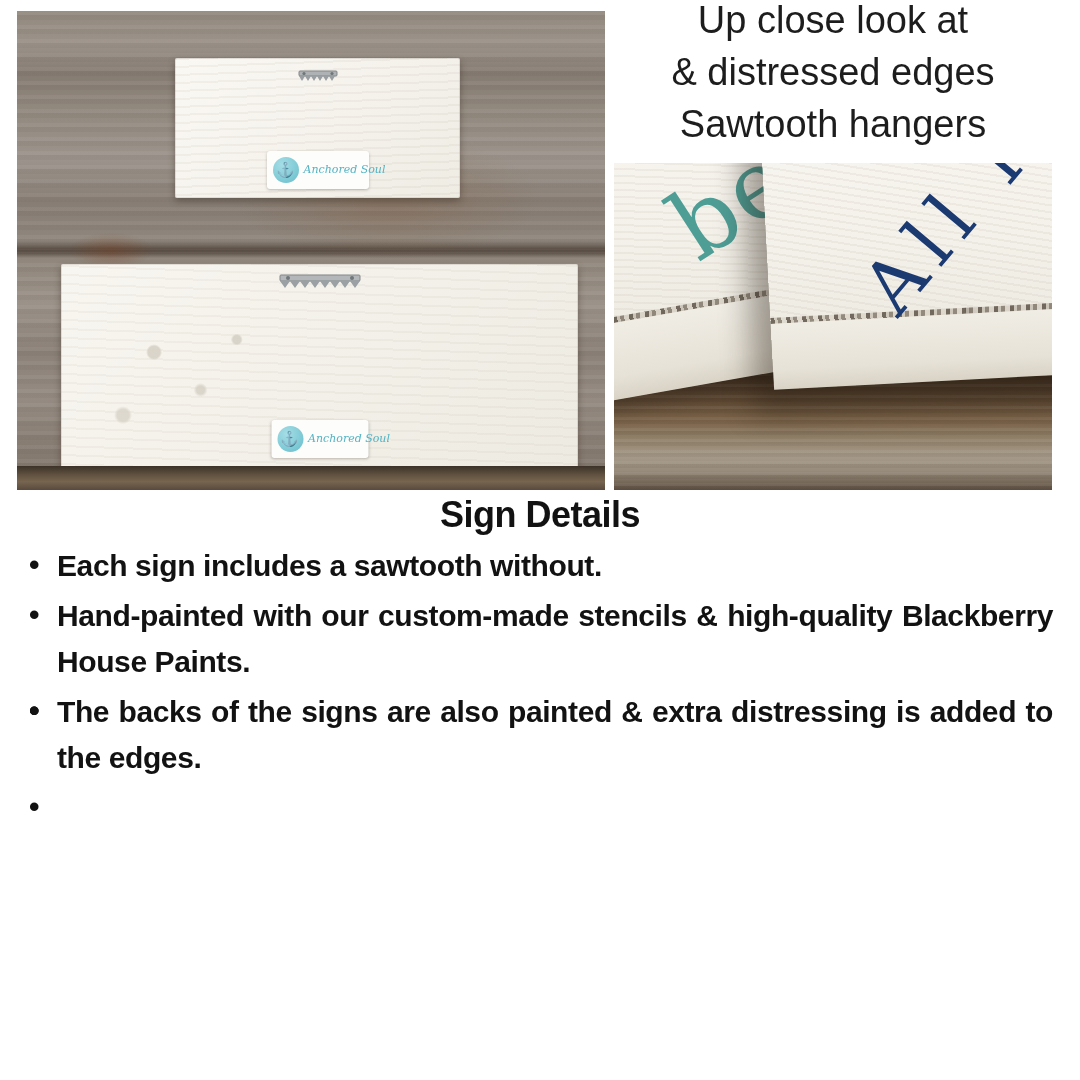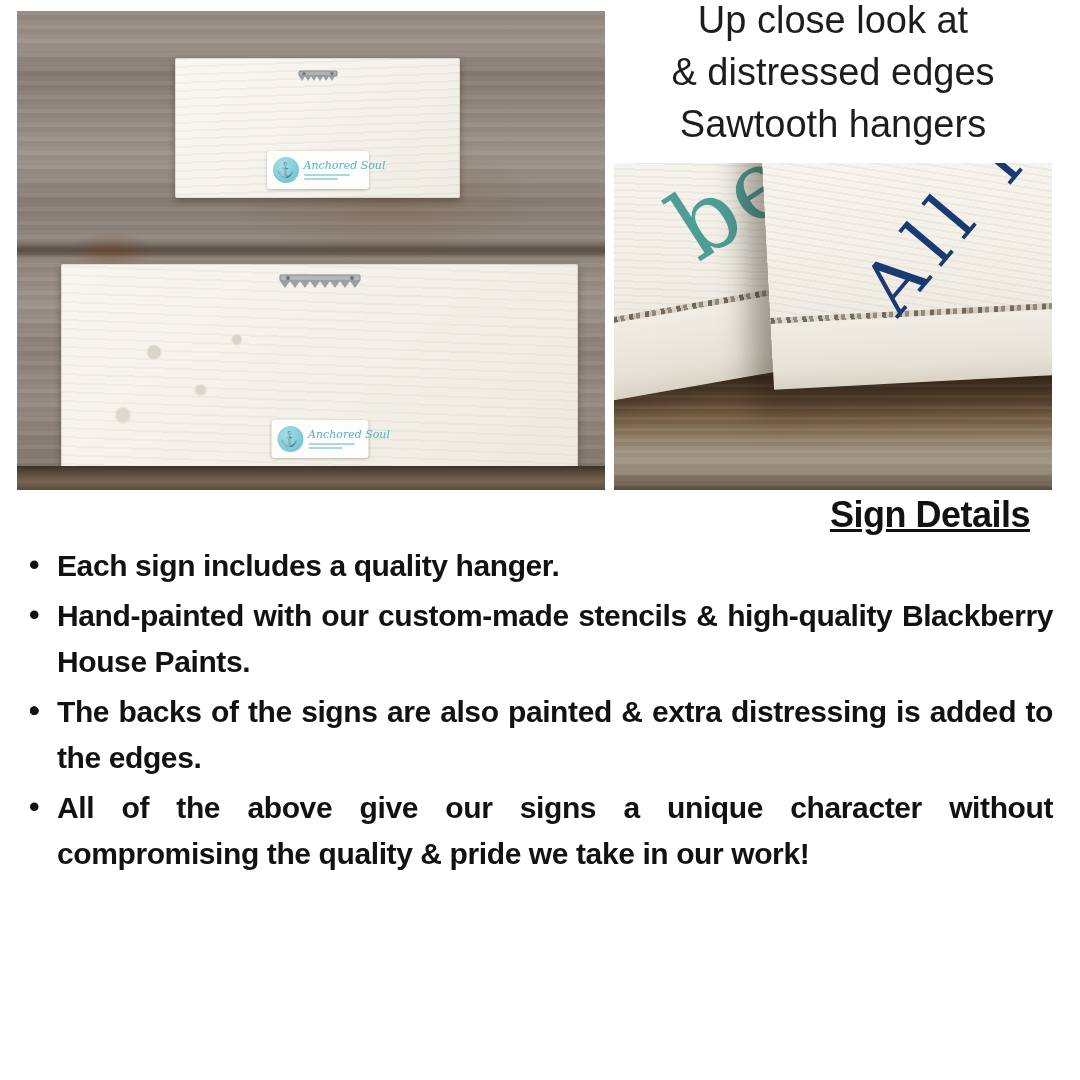--- a/index.html
+++ b/index.html
@@ -36,21 +36,21 @@
   .hanger-small{top:12px;}
   .hanger-large{top:10px;}
 
   .sticker{position:absolute;left:50%;transform:translateX(-50%);bottom:9px;width:102px;height:38px;
     background:#fdfdfc;border-radius:3px;box-shadow:0 1px 3px rgba(80,70,60,.35);
     display:flex;align-items:center;gap:5px;padding:0 6px;box-sizing:border-box;}
   .sticker-large{bottom:16px;width:97px;}
   .logo-circle{flex:0 0 auto;width:26px;height:26px;border-radius:50%;
     background:radial-gradient(circle at 35% 30%, #a6dde6, #7fcbd6 60%, #6bbccb);
     color:#ffffff;font-size:15px;line-height:26px;text-align:center;}
-  .sticker-text{display:flex;flex-direction:column;justify-content:center;min-width:0;}
+  .sticker-text{display:flex;flex-direction:row;min-width:0;}
   .brand-script{font-family:"DejaVu Serif",serif;font-style:italic;font-size:11px;line-height:12px;
     color:#53b4c4;white-space:nowrap;}
   .micro-line{height:2px;background:rgba(100,185,200,.55);border-radius:1px;margin-top:2px;}
   .micro-line.l1{width:46px;}
   .micro-line.l2{width:34px;margin-top:2px;}
 
   
   .caption{position:absolute;left:610px;top:-6px;width:446px;text-align:center;
     font-size:38px;line-height:52px;color:#1d1d1d;font-weight:400;}
 
@@ -83,21 +83,21 @@
   .sign-navy .edge-face{height:66px;}
 
   .teal-word{position:absolute;left:36px;top:26px;z-index:2;transform:rotate(-33deg);transform-origin:0 0;
     font-family:"DejaVu Serif",serif;font-size:95px;letter-spacing:2px;color:#4f9e96;}
   .navy-word{position:absolute;left:264px;top:96px;z-index:4;transform:rotate(-50deg);transform-origin:0 50%;
     font-family:"DejaVu Serif",serif;font-size:74px;letter-spacing:12px;color:#1c3a72;white-space:nowrap;}
 
   
   .details{position:absolute;left:27px;top:495px;width:1026px;color:#121212;}
   .details h2{width:980px;margin:0 auto;font-size:36px;line-height:40px;font-weight:700;
-    text-align:right;letter-spacing:-0.5px;text-decoration:underline;}
+    text-align:center;letter-spacing:-0.5px;}
   .details ul{margin:8px 0 0;padding:0;list-style:none;font-size:30px;line-height:46px;
     font-weight:700;letter-spacing:-0.4px;}
   .details li{position:relative;padding-left:30px;margin-bottom:4px;text-align:justify;}
   .details .bullet{position:absolute;left:2px;top:-1px;}
 </style>
 </head>
 <body>
 
 <div class="page">
 
@@ -160,36 +160,35 @@
       <div class="edge-face"></div>
     </div>
     <span class="navy-word">All is c</span>
   </div>
 
   <div class="details">
     <h2>Sign Details</h2>
     <ul>
       <li>
         <span class="bullet">•</span>
-        <span>Each sign includes a quality hanger.</span>
+        <span>Each sign includes a sawtooth without.</span>
       </li>
       <li>
         <span class="bullet">•</span>
         <span>Hand-painted with our custom-made stencils &amp; high-quality Blackberry House Paints.</span>
       </li>
       <li>
         <span class="bullet">•</span>
       </li>
       <li>
         <span class="bullet">•</span>
       </li>
       <li>
         <span class="bullet">•</span>
         <span>The backs of the signs are also painted &amp; extra distressing is added to the edges.</span>
       </li>
       <li>
         <span class="bullet">•</span>
-        <span>All of the above give our signs a unique character without compromising the quality &amp; pride we take in our work!</span>
       </li>
     </ul>
   </div>
 
 </div>
 
 </body></html>

